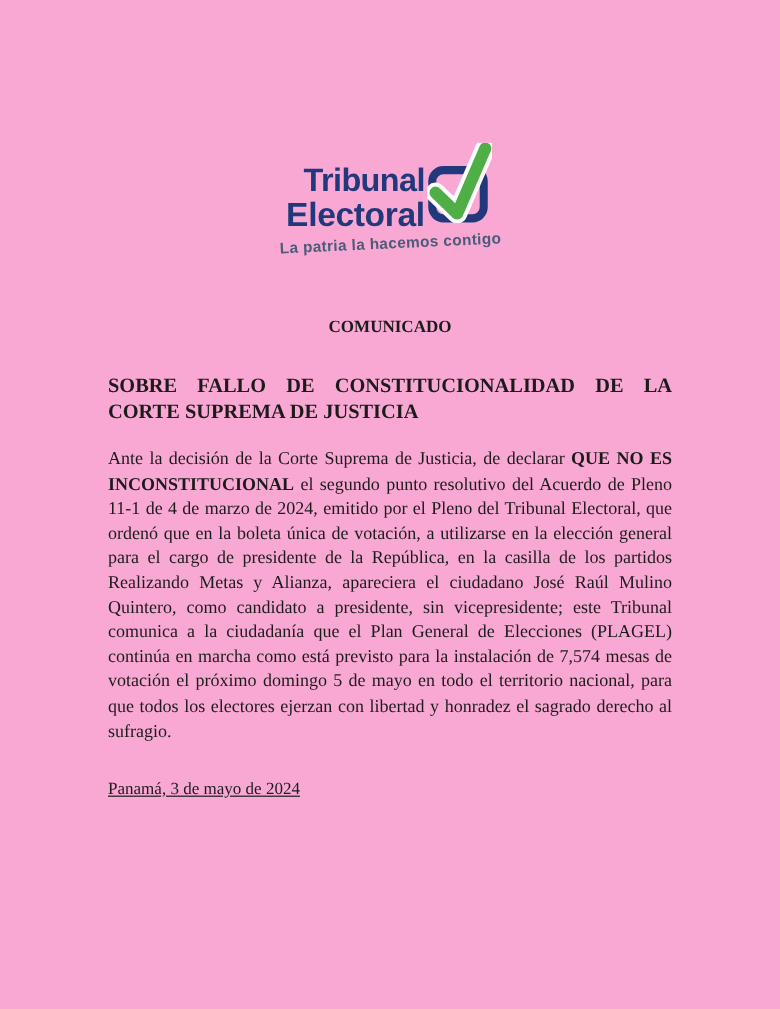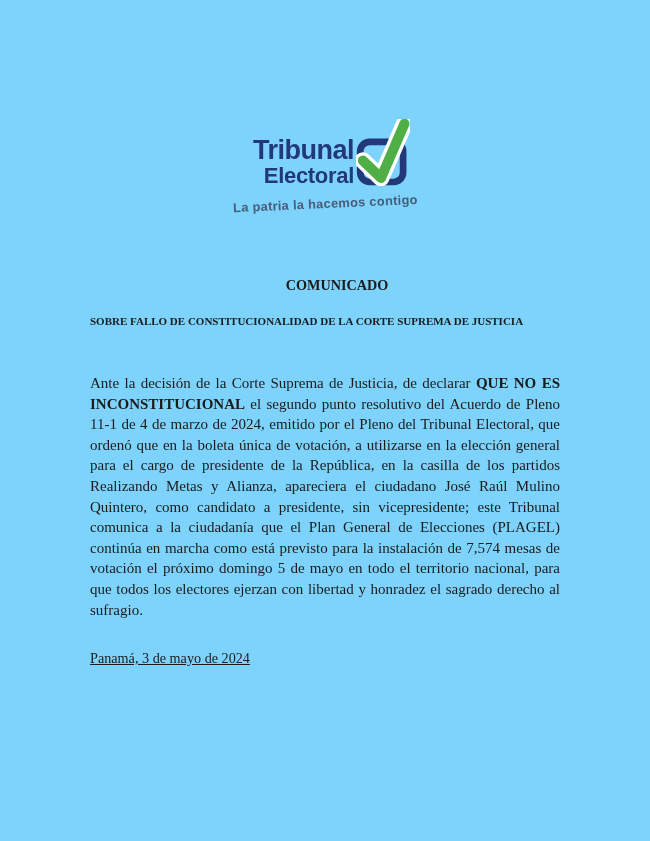--- a/index.html
+++ b/index.html
@@ -4,21 +4,21 @@
 <style>
   html, body {
     margin: 0;
     padding: 0;
     background: #ffffff;
   }
   .page {
     position: relative;
     width: 650px;
     height: 841px;
-    background: #7dd3fc;
+    background: #f9a8d4;
     overflow: hidden;
     font-family: "Liberation Serif", serif;
     color: #1b1b1b;
   }
 
   
   .logo-block {
     position: absolute;
     top: 0;
     left: 0;
@@ -34,21 +34,21 @@
     font-family: "Liberation Sans", sans-serif;
     font-weight: bold;
     color: #21387B;
     line-height: 1;
   }
   .logo-word1 {
     font-size: 27px;
     letter-spacing: -0.5px;
   }
   .logo-word2 {
-    font-size: 22px;
+    font-size: 28px;
     letter-spacing: -0.3px;
     margin-top: 1px;
   }
   .logo-mark {
     position: absolute;
     left: 356px;
     top: 119px;
     width: 54px;
     height: 67px;
   }
@@ -76,33 +76,33 @@
     left: 90px;
     top: 0;
     width: 470px;
     height: 841px;
   }
   .doc-title {
     position: absolute;
     top: 265px;
     left: 0;
     width: 100%;
-    margin: 12px;
+    margin: 0;
     text-align: center;
     font-size: 14.2px;
     font-weight: bold;
   }
   .doc-heading {
     position: absolute;
     top: 311px;
     left: 0;
     width: 100%;
     margin: 0;
     text-align: justify;
-    font-size: 11px;
+    font-size: 17px;
     font-weight: bold;
     line-height: 21px;
   }
   .doc-body {
     position: absolute;
     top: 373px;
     left: 0;
     width: 100%;
     margin: 0;
     text-align: justify;

